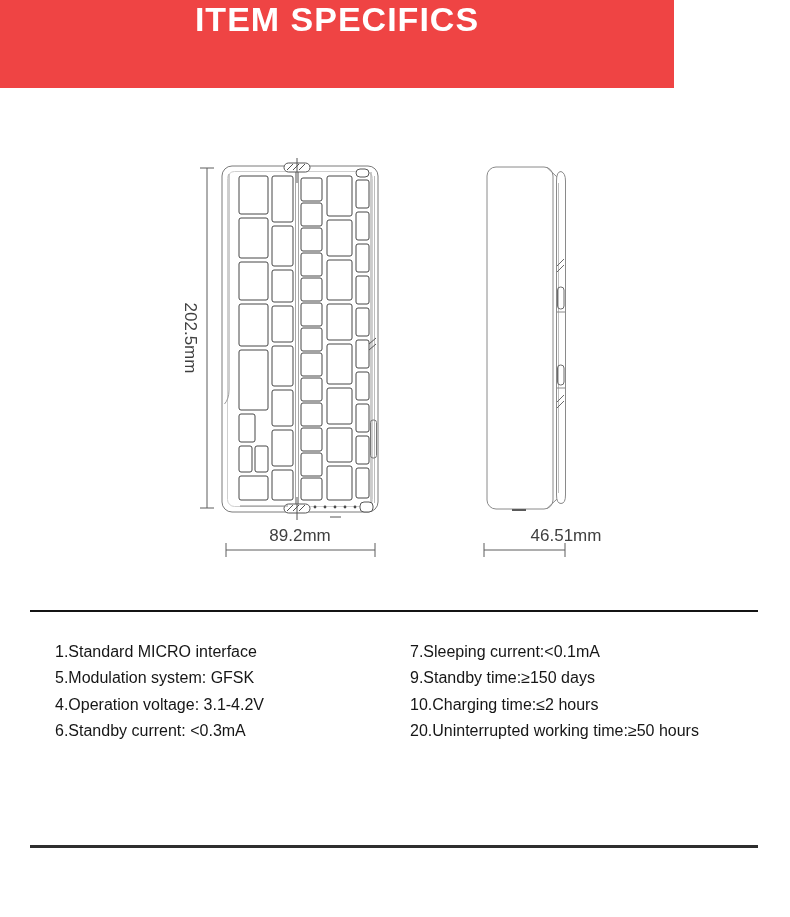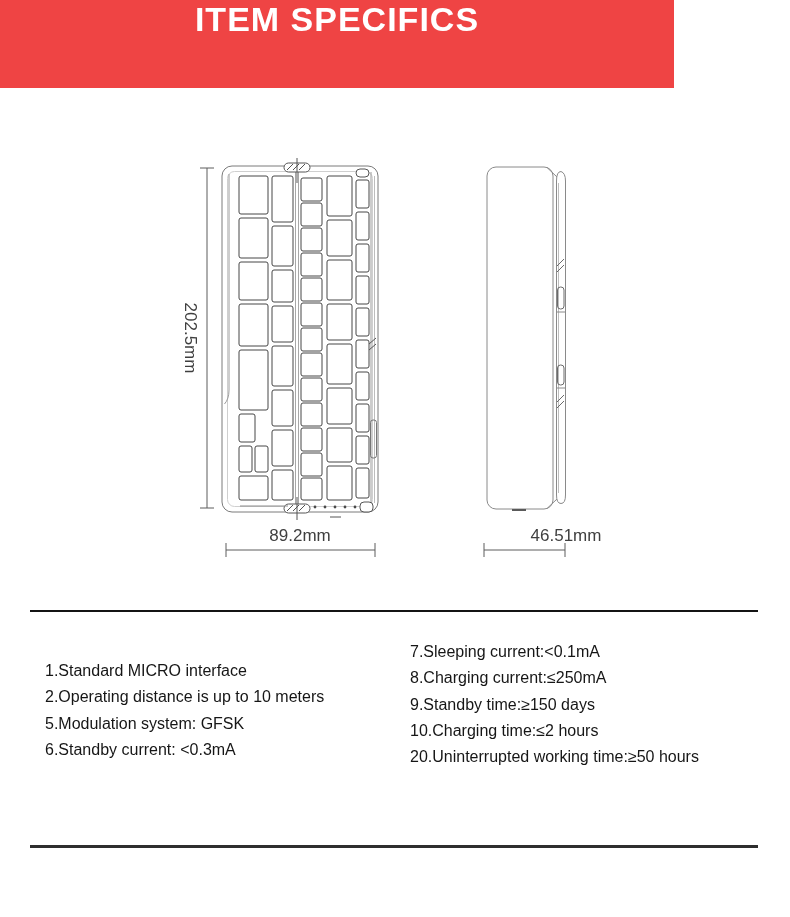--- a/index.html
+++ b/index.html
@@ -23,21 +23,21 @@
   .dim-label.vert{left:190px;top:338px;transform:translate(-50%,-50%) rotate(90deg);}
   .dim-label.kb-width{left:300px;top:536px;transform:translate(-50%,-50%);}
   .dim-label.side-width{left:524px;top:536px;transform:translate(-50%,-50%);margin-left:42px;}
   
   .specs{
     position:absolute;left:30px;top:610px;width:728px;height:233px;
     border-top:2px solid #141414;border-bottom:3px solid #2e2e2e;z-index:2;
   }
   .spec-col{position:absolute;top:27px;font-size:16px;color:#161616;}
   .spec-col .item{line-height:26.3px;white-space:nowrap;}
-  .spec-col.left{left:15px;margin-top:19px;}
+  .spec-col.left{left:25px;}
   .spec-col.right{left:380px;}
 </style>
 </head>
 <body>
 
 <div class="page">
 
   <header class="banner">
     <h1>ITEM SPECIFICS</h1>
   </header>
@@ -176,26 +176,25 @@
     </g>
   </svg>
 
   <div class="dim-label vert">202.5mm</div>
   <div class="dim-label kb-width">89.2mm</div>
   <div class="dim-label side-width">46.51mm</div>
 
   <section class="specs">
     <div class="spec-col left">
       <div class="item">1.Standard MICRO interface</div>
-      <div class="item">2.Operating distance is up to 10 meters</div>
       <div class="item">5.Modulation system: GFSK</div>
+      <div class="item">4.Operation voltage: 3.1-4.2V</div>
       <div class="item">6.Standby current: &lt;0.3mA</div>
     </div>
     <div class="spec-col right">
       <div class="item">7.Sleeping current:&lt;0.1mA</div>
-      <div class="item">8.Charging current:≤250mA</div>
       <div class="item">9.Standby time:≥150 days</div>
       <div class="item">10.Charging time:≤2 hours</div>
       <div class="item">20.Uninterrupted working time:≥50 hours</div>
     </div>
   </section>
 
 </div>
 
 </body></html>

